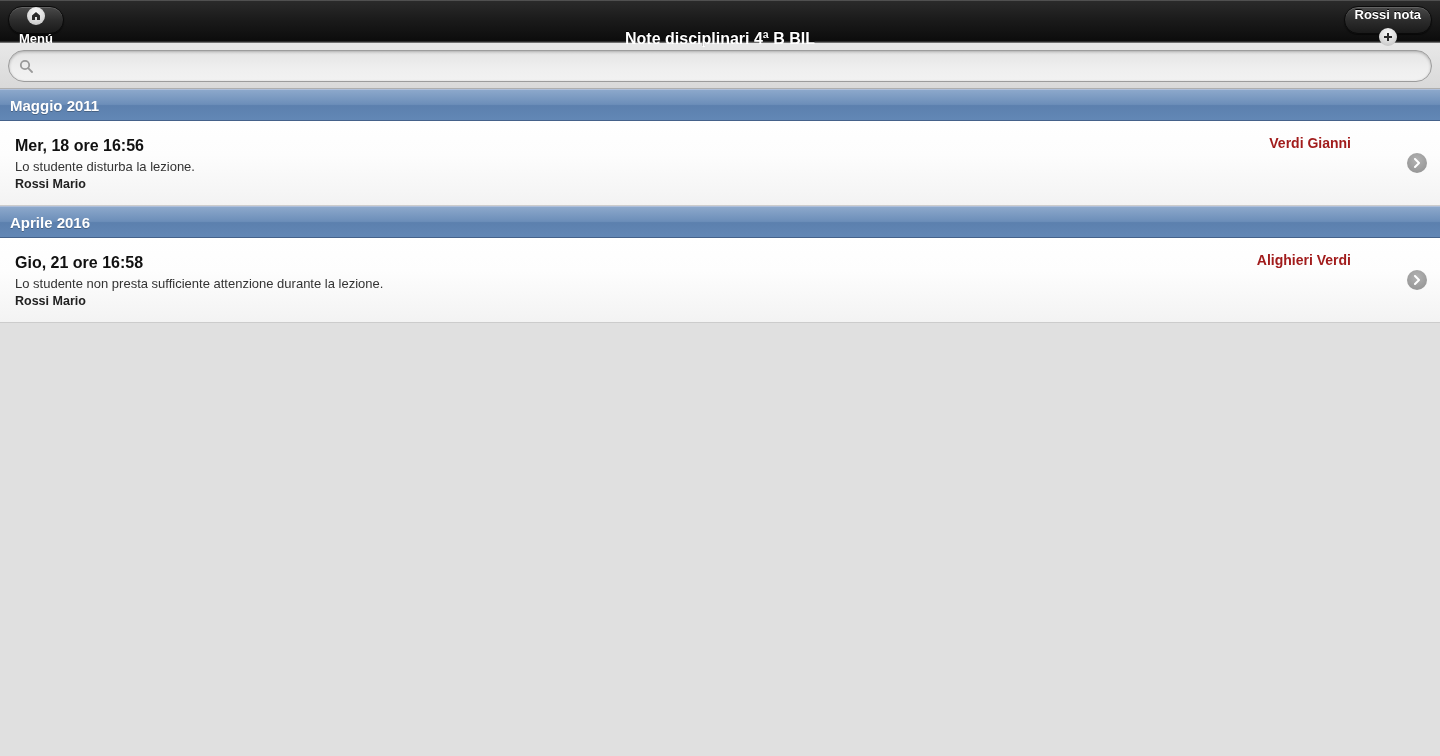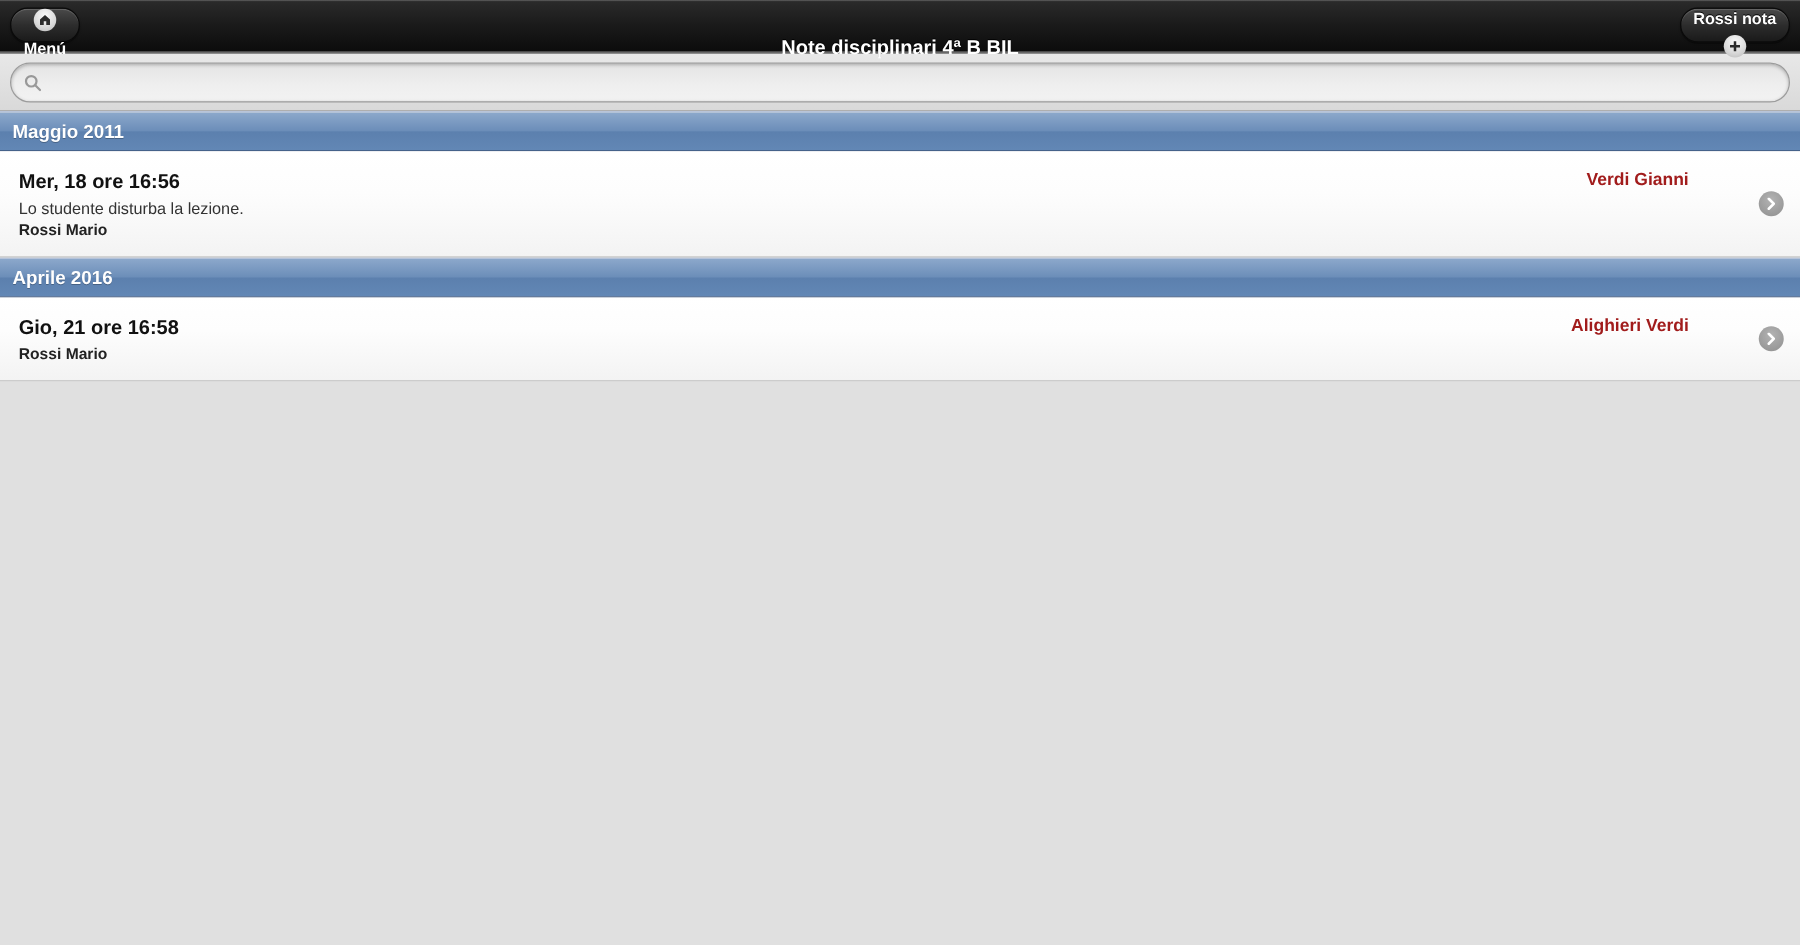--- a/index.html
+++ b/index.html
@@ -204,20 +204,21 @@
       <svg width="8" height="10" viewBox="0 0 8 10">
           <path d="M2 1 L6 5 L2 9" stroke="#fff" stroke-width="2" fill="none" stroke-linecap="round" stroke-linejoin="round"></path>
         </svg>
     </span>
   </div>
 
   <div class="section-divider">Aprile 2016</div>
 
   <div class="list-item">
     <div class="datetime">Gio, 21 ore 16:58</div>
+    <div class="desc">Lo studente non presta sufficiente attenzione durante la lezione.</div>
     <div class="author">Rossi Mario</div>
     <div class="student">Alighieri Verdi</div>
     <span class="chevron">
       <svg width="8" height="10" viewBox="0 0 8 10">
           <path d="M2 1 L6 5 L2 9" stroke="#fff" stroke-width="2" fill="none" stroke-linecap="round" stroke-linejoin="round"></path>
         </svg>
     </span>
   </div>
 
 </div>

